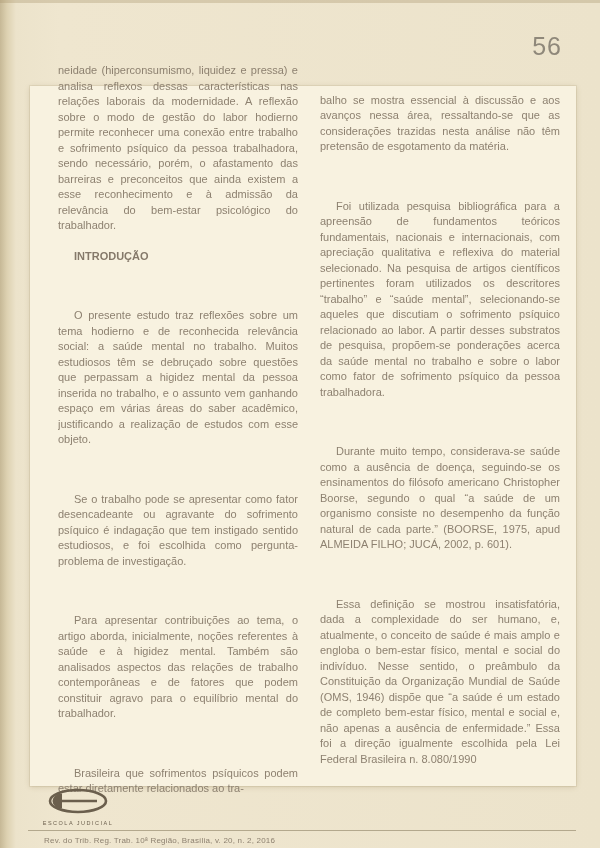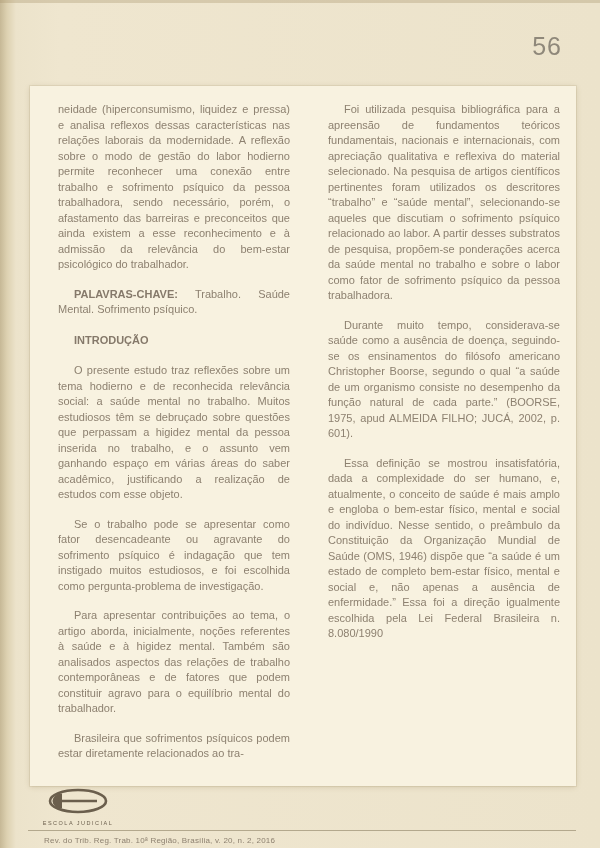--- a/index.html
+++ b/index.html
@@ -17,30 +17,30 @@
     position:absolute; top:16px; right:38px;
     font-size:25px; letter-spacing:1px; color:#8f887a;margin-top:16px;
   }
   .panel {
     position:absolute; left:30px; top:86px; right:24px; bottom:62px;
     background:#f8f2e0;
     box-shadow:0 1px 5px rgba(140,120,80,.28), 0 0 0 1px rgba(170,150,110,.15);
   }
   .columns {
     position:absolute; left:28px; right:16px; top:16px; bottom:14px;
-    display:flex; gap:38px;
+    display:flex; gap:22px;align-items:center;
   }
   .col {
     flex:1 1 0;
     font-size:11px; line-height:15.5px;
     text-align:justify;
     overflow:hidden;
   }
   .col p { margin-bottom:14px; }
-  .ind { text-indent:16px; }
+  .ind { text-indent:16px;margin-top:44px; }
   .heading {
     font-size:11px; font-weight:bold; text-indent:16px;
     margin:15px 0 15px 0; line-height:15.5px;
     color:#85796a;
   }
   b.kw { font-weight:bold; color:#85796a; }
   .logo-wrap {
     position:absolute; left:38px; bottom:22px; width:80px;
     text-align:center;
   }
@@ -64,31 +64,31 @@
   <div class="top-edge"></div>
 
   <div class="page-number">56</div>
 
   <div class="panel">
     <div class="columns">
 
       <div class="col">
         <p>neidade (hiperconsumismo, liquidez e pressa) e analisa reflexos dessas características nas relações laborais da modernidade. A reflexão sobre o modo de gestão do labor hodierno permite reconhecer uma conexão entre trabalho e sofrimento psíquico da pessoa trabalhadora, sendo necessário, porém, o afastamento das barreiras e preconceitos que ainda existem a esse reconhecimento e à admissão da relevância do bem-estar psicológico do trabalhador.</p>
 
-        <p class="ind"><b class="kw">PALAVRAS-CHAVE:</b> <span>Trabalho. Saúde Mental. Sofrimento psíquico.</span></p>
 
         <h2 class="heading">INTRODUÇÃO</h2>
 
         <p class="ind">O presente estudo traz reflexões sobre um tema hodierno e de reconhecida relevância social: a saúde mental no trabalho. Muitos estudiosos têm se debruçado sobre questões que perpassam a higidez mental da pessoa inserida no trabalho, e o assunto vem ganhando espaço em várias áreas do saber acadêmico, justificando a realização de estudos com esse objeto.</p>
-        <p class="ind">Se o trabalho pode se apresentar como fator desencadeante ou agravante do sofrimento psíquico é indagação que tem instigado muitos estudiosos, e foi escolhida como pergunta-problema de investigação.</p>
+        <p class="ind">Se o trabalho pode se apresentar como fator desencadeante ou agravante do sofrimento psíquico é indagação que tem instigado sentido estudiosos, e foi escolhida como pergunta-problema de investigação.</p>
         <p class="ind">Para apresentar contribuições ao tema, o artigo aborda, inicialmente, noções referentes à saúde e à higidez mental. Também são analisados aspectos das relações de trabalho contemporâneas e de fatores que podem constituir agravo para o equilíbrio mental do trabalhador.</p>
         <p class="ind">Brasileira que sofrimentos psíquicos podem estar diretamente relacionados ao tra-</p>
       </div>
 
       <div class="col">
+        <p>balho se mostra essencial à discussão e aos avanços nessa área, ressaltando-se que as considerações trazidas nesta análise não têm pretensão de esgotamento da matéria.</p>
         <p class="ind">Foi utilizada pesquisa bibliográfica para a apreensão de fundamentos teóricos fundamentais, nacionais e internacionais, com apreciação qualitativa e reflexiva do material selecionado. Na pesquisa de artigos científicos pertinentes foram utilizados os descritores “trabalho” e “saúde mental”, selecionando-se aqueles que discutiam o sofrimento psíquico relacionado ao labor. A partir desses substratos de pesquisa, propõem-se ponderações acerca da saúde mental no trabalho e sobre o labor como fator de sofrimento psíquico da pessoa trabalhadora.</p>
 
 
         <p class="ind">Durante muito tempo, considerava-se saúde como a ausência de doença, seguindo-se os ensinamentos do filósofo americano Christopher Boorse, segundo o qual “a saúde de um organismo consiste no desempenho da função natural de cada parte.” (BOORSE, 1975, apud ALMEIDA FILHO; JUCÁ, 2002, p. 601).</p>
         <p class="ind">Essa definição se mostrou insatisfatória, dada a complexidade do ser humano, e, atualmente, o conceito de saúde é mais amplo e engloba o bem-estar físico, mental e social do indivíduo. Nesse sentido, o preâmbulo da Constituição da Organização Mundial de Saúde (OMS, 1946) dispõe que “a saúde é um estado de completo bem-estar físico, mental e social e, não apenas a ausência de enfermidade.” Essa foi a direção igualmente escolhida pela Lei Federal Brasileira n. 8.080/1990</p>
       </div>
 
     </div>
   </div>
 

